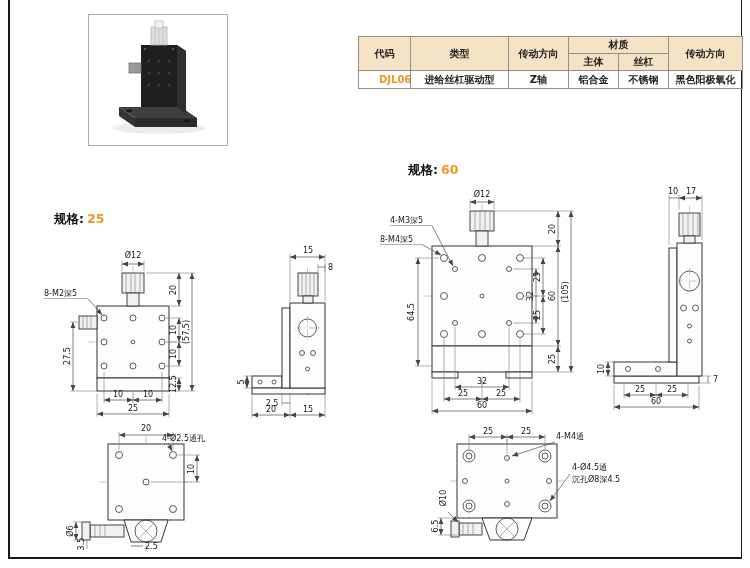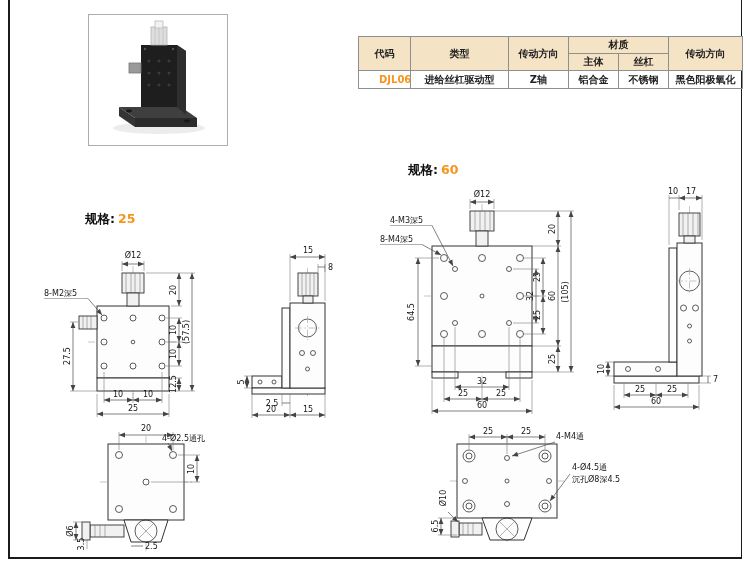--- a/index.html
+++ b/index.html
@@ -12,21 +12,21 @@
                border:1px solid #adadad; background:#fff; }
   .spec-table { position:absolute; left:358px; top:36px; width:384px;
                 border-collapse:collapse; table-layout:fixed; font-size:10px; }
   .spec-table th,.spec-table td { border:1px solid #8f8f8f; text-align:center; padding:0;
                 height:16px; line-height:16px; white-space:nowrap; overflow:hidden;font-weight:bold; }
   .spec-table thead th { background:#f5e3c6; color:#222; font-weight:bold; }
   .spec-table td { color:#222; height:17px; line-height:17px; }
   .spec-table td.code { color:#f7941d; font-weight:bold;padding-left:20px; }
   .sec-label { position:absolute; font-size:12.5px; font-weight:bold; color:#111; }
   .sec-label .accent { color:#f7941d; margin-left:3px; }
-  #lbl25 { left:54px; top:211px;margin-left:31px; }
+  #lbl25 { left:54px; top:211px; }
   #lbl60 { left:388px; top:162px;margin-left:20px; }
   svg.drawing { position:absolute; }
   #dw25 { left:22px; top:228px; }
   #dw60 { left:362px; top:186px; }
   svg text { font-family:"DejaVu Sans","Liberation Sans",sans-serif; font-size:8px; fill:#151515; text-anchor:middle; }
   svg text.lbl { text-anchor:start; }
   .ol  { fill:#fdfdfd; stroke:#333; stroke-width:1; }
   .ol2 { fill:#f1f1f1; stroke:#333; stroke-width:0.9; }
   .hole { fill:none; stroke:#333; stroke-width:0.8; }
   .cl  { stroke:#999; stroke-width:0.55; stroke-dasharray:7 2.5 1.5 2.5; }

